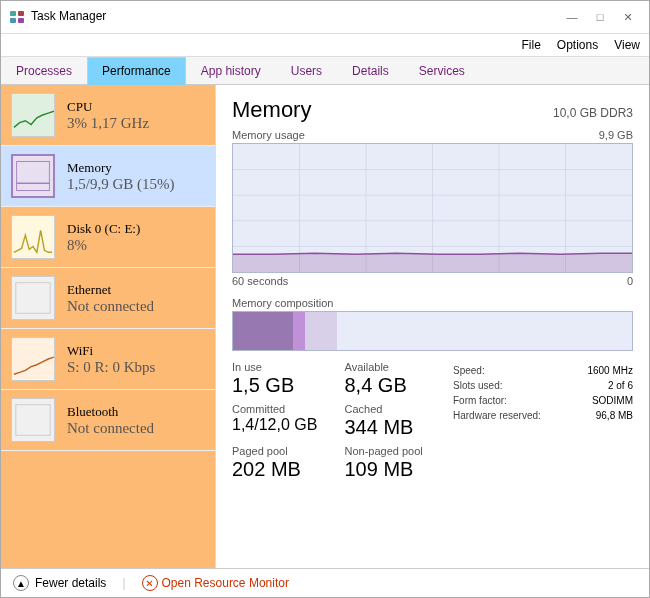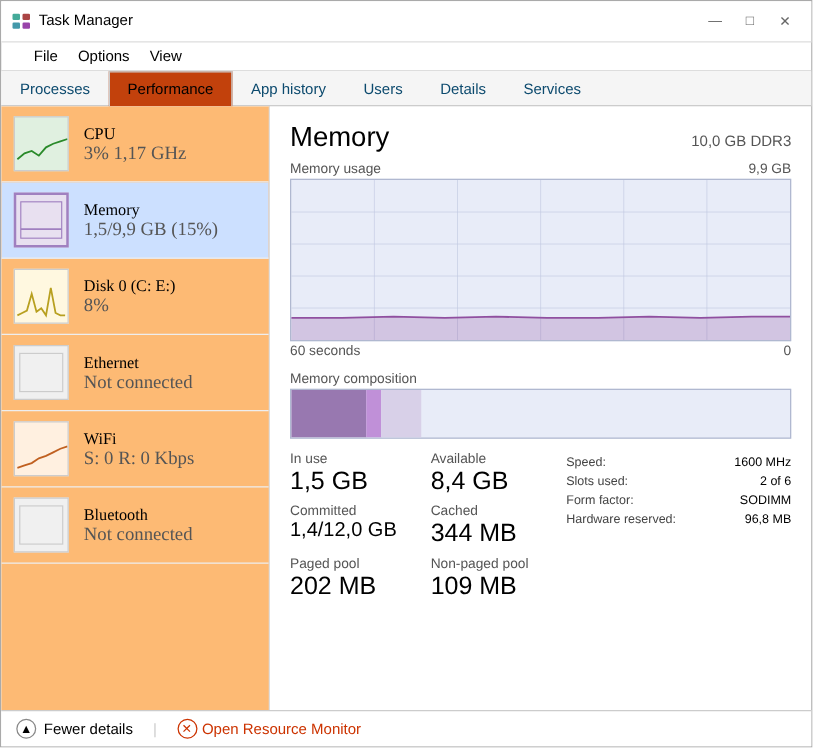--- a/index.html
+++ b/index.html
@@ -7,26 +7,26 @@
     
     .window { width: 650px; height: 598px; background: #fff; border: 1px solid #aaa; display: flex; flex-direction: column; }
     
     .title-bar { background: #fff; display: flex; align-items: center; padding: 6px 8px; border-bottom: 1px solid #ddd; justify-content: space-between; }
     .title-bar-left { display: flex; gap: 6px; }
     .title-bar-icon { width: 16px; height: 16px; }
     .title-text { font-size: 12px; color: #000; }
     .title-bar-controls { display: flex; gap: 2px; }
     .title-btn { width: 26px; height: 20px; border: none; background: transparent; cursor: pointer; font-size: 11px; color: #666; display: flex; align-items: center; justify-content: center; }
     
-    .menu-bar { display: flex; gap: 0; padding: 2px 18px; border-bottom: 1px solid #ddd; }
+    .menu-bar { display: flex; gap: 0; padding: 2px 1px; border-bottom: 1px solid #ddd; justify-content: flex-end; }
     .menu-item { padding: 2px 8px; font-size: 12px; cursor: pointer; color: #000; }
     
     .tabs { display: flex; border-bottom: 1px solid #ccc; background: #f5f5f5; }
-    .tab { padding: 6px 14px; font-size: 12px; cursor: pointer; border: 1px solid transparent; border-bottom: none; color: #0c4a6e; }
-    .tab.active { background: #c2410c; border-color: #ccc; border-bottom-color: #fff; margin-bottom: -1px; color: #000; font-weight: 500; }
+    .tab { padding: 6px 14px; font-size: 12px; cursor: pointer; border: 1px solid transparent; border-bottom: none; color: #701a75; }
+    .tab.active { background: #7dd3fc; border-color: #ccc; border-bottom-color: #fff; margin-bottom: -1px; color: #000; font-weight: 500; }
     
     .content { display: flex; flex: 1; overflow: hidden; }
     
     .sidebar { width: 215px; border-right: 1px solid #ddd; overflow-y: auto; background: #fdba74; font-family: Liberation Serif, serif; }
     .sidebar-item { display: flex; align-items: center; padding: 8px 10px; cursor: pointer; border-bottom: 1px solid #eee; gap: 12px; }
     .sidebar-item.active { background: #cce0ff; }
     .sidebar-icon { width: 44px; height: 44px; display: flex; align-items: center; justify-content: center; flex-shrink: 0; border: 1px solid #ccc; background: #fafafa; }
     .sidebar-label { font-size: 12px; }
     .sidebar-label-name { font-weight: 500; font-size: 13px; }
     .sidebar-label-sub { color: #555; font-size: 15px; }

